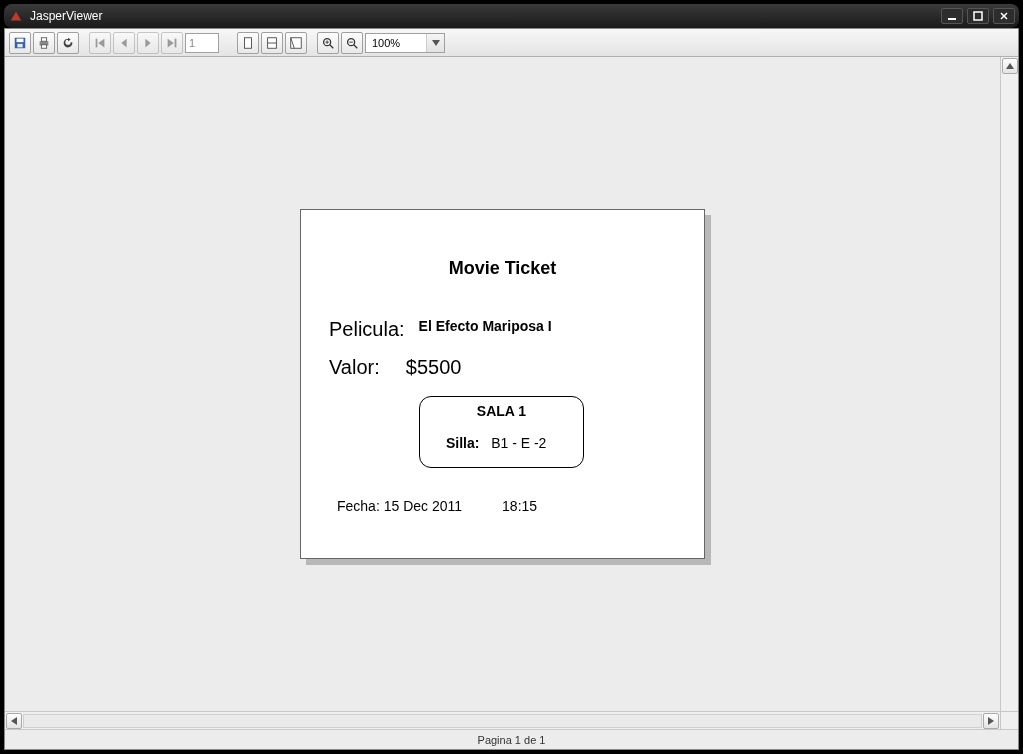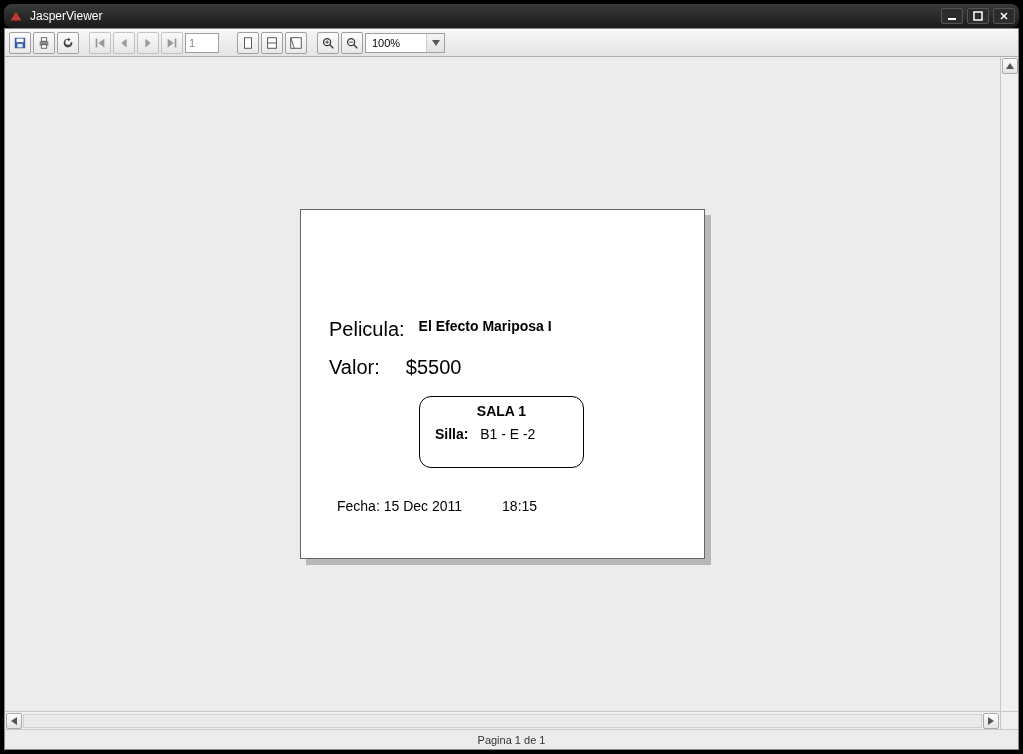--- a/index.html
+++ b/index.html
@@ -161,25 +161,25 @@
   }
   .row-label { font-size:20px; }
   .row-value { font-size:14px; font-weight:bold; }
   .pelicula-row { position:absolute; left:28px; top:108px; display:flex; gap:14px; }
   .valor-row { position:absolute; left:28px; top:146px; display:flex; gap:26px; }
   .seatbox {
     position:absolute; left:118px; top:186px;
     width:165px; height:72px;
     border:1.6px solid #000;
     border-radius:12px;
-    padding:6px 15px;
+    padding:6px 26px;
     font-size:14px;
   }
   .seatbox .sala { text-align:center; font-weight:bold; }
-  .seatbox .silla { margin-top:7px; }
+  .seatbox .silla { margin-top:16px; }
   .seatbox .silla b { font-weight:bold; }
   .fecha-row {
     position:absolute; left:36px; top:288px;
     font-size:14px;
     display:flex; gap:40px;
   }
   .fecha-row .time { }
 
   .statusbar {
     height:20px;
@@ -307,20 +307,21 @@
           <svg width="8" height="6" viewBox="0 0 8 6">
               <polygon points="0,0 8,0 4,6" fill="#555"></polygon>
             </svg>
         </span>
       </div>
     </div>
 
     <div class="viewport">
       <div class="canvas">
         <div class="page">
+          <div class="ticket-title">Movie Ticket</div>
 
           <div class="pelicula-row">
             <span class="row-label">Pelicula:</span>
             <span class="row-value">El Efecto Mariposa I</span>
           </div>
 
           <div class="valor-row">
             <span class="row-label">Valor:</span>
             <span class="row-label">$5500</span>
           </div>

